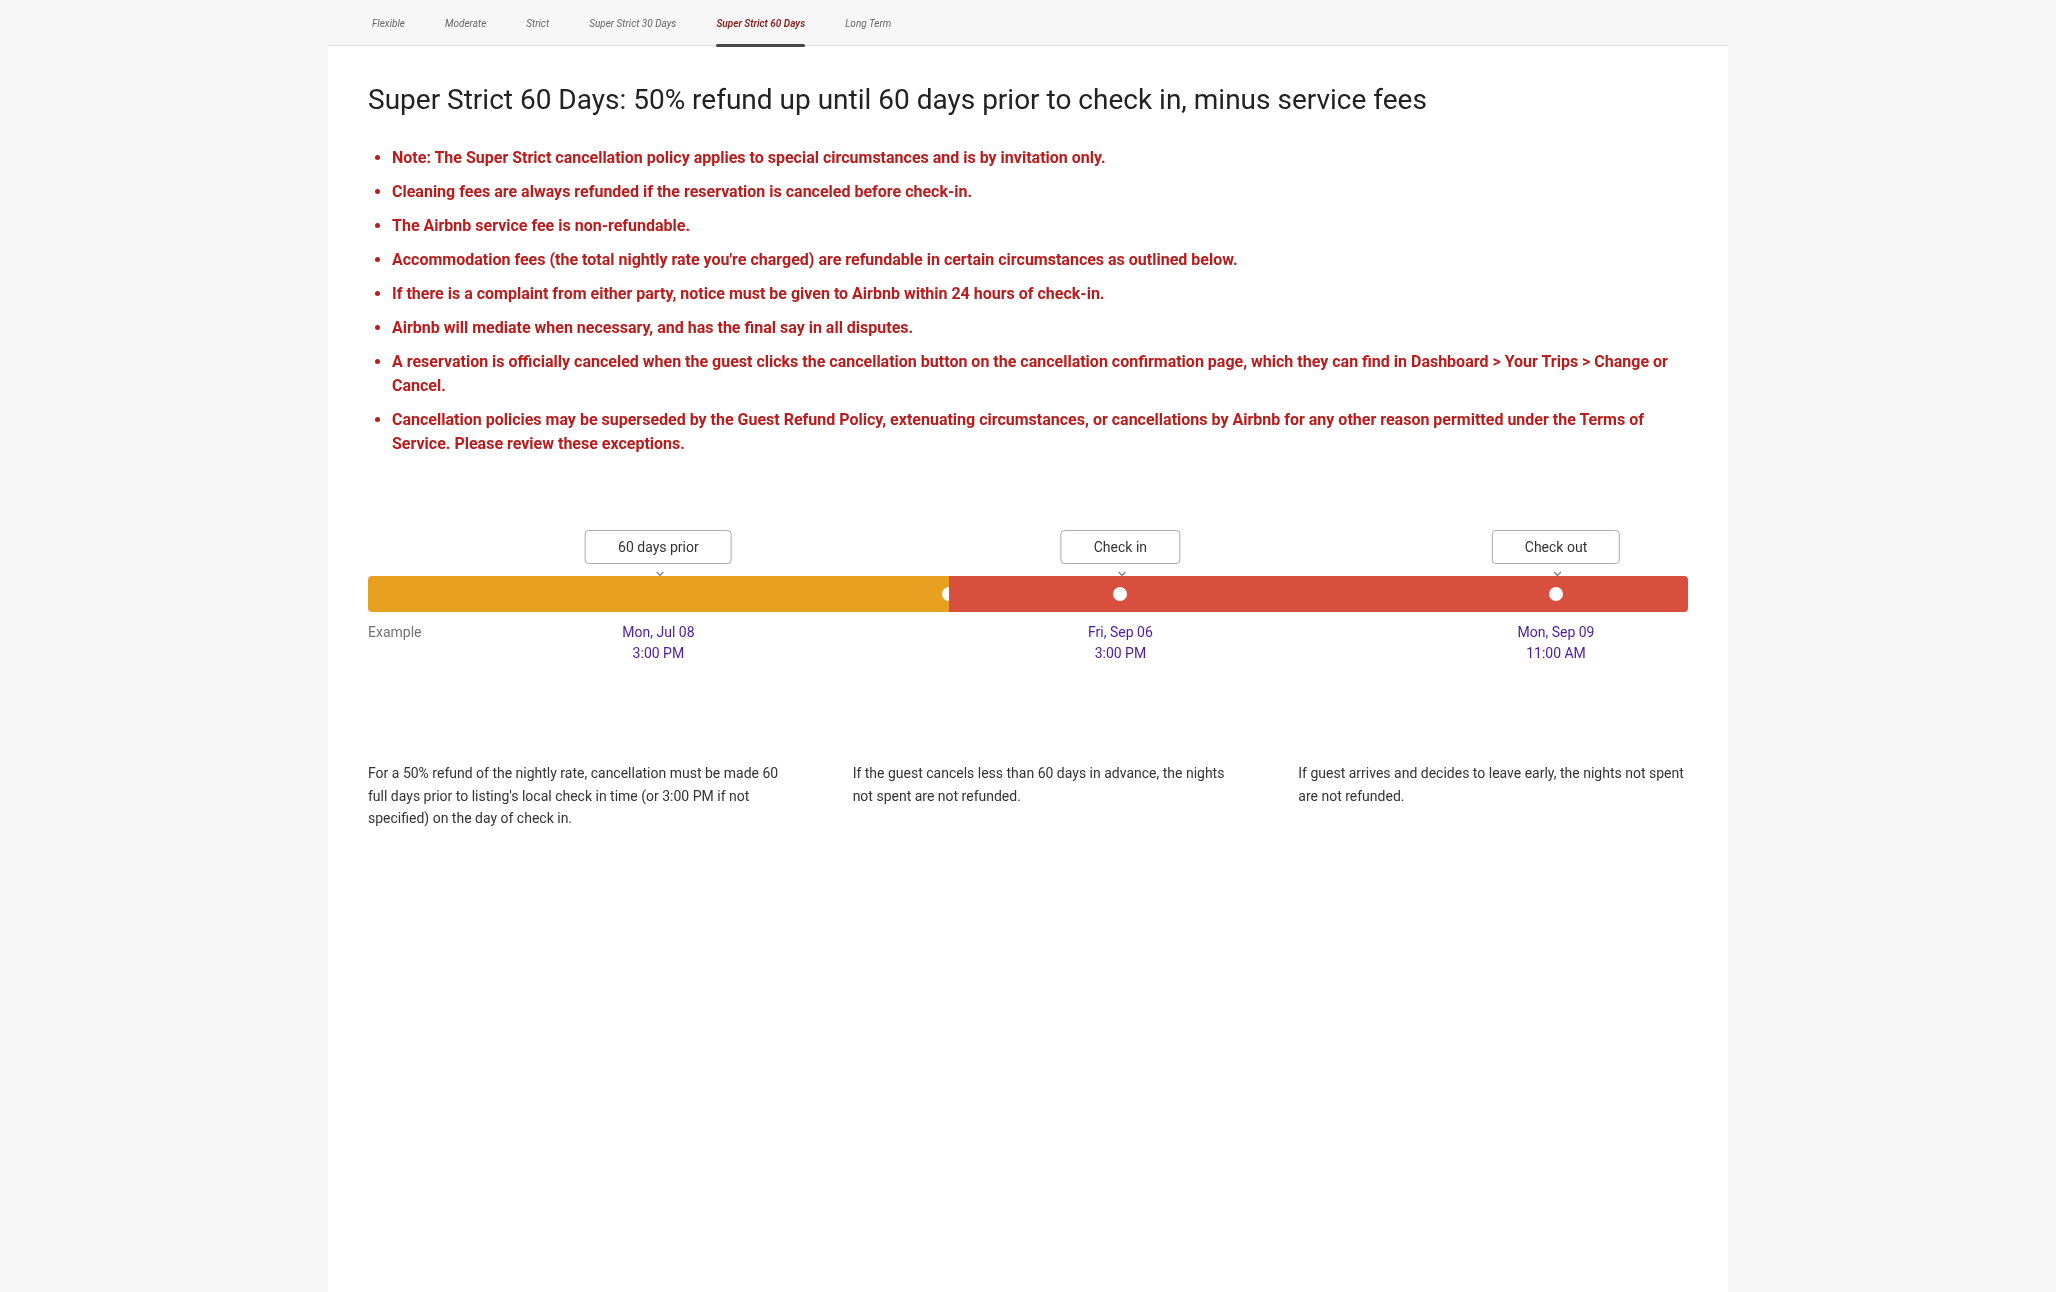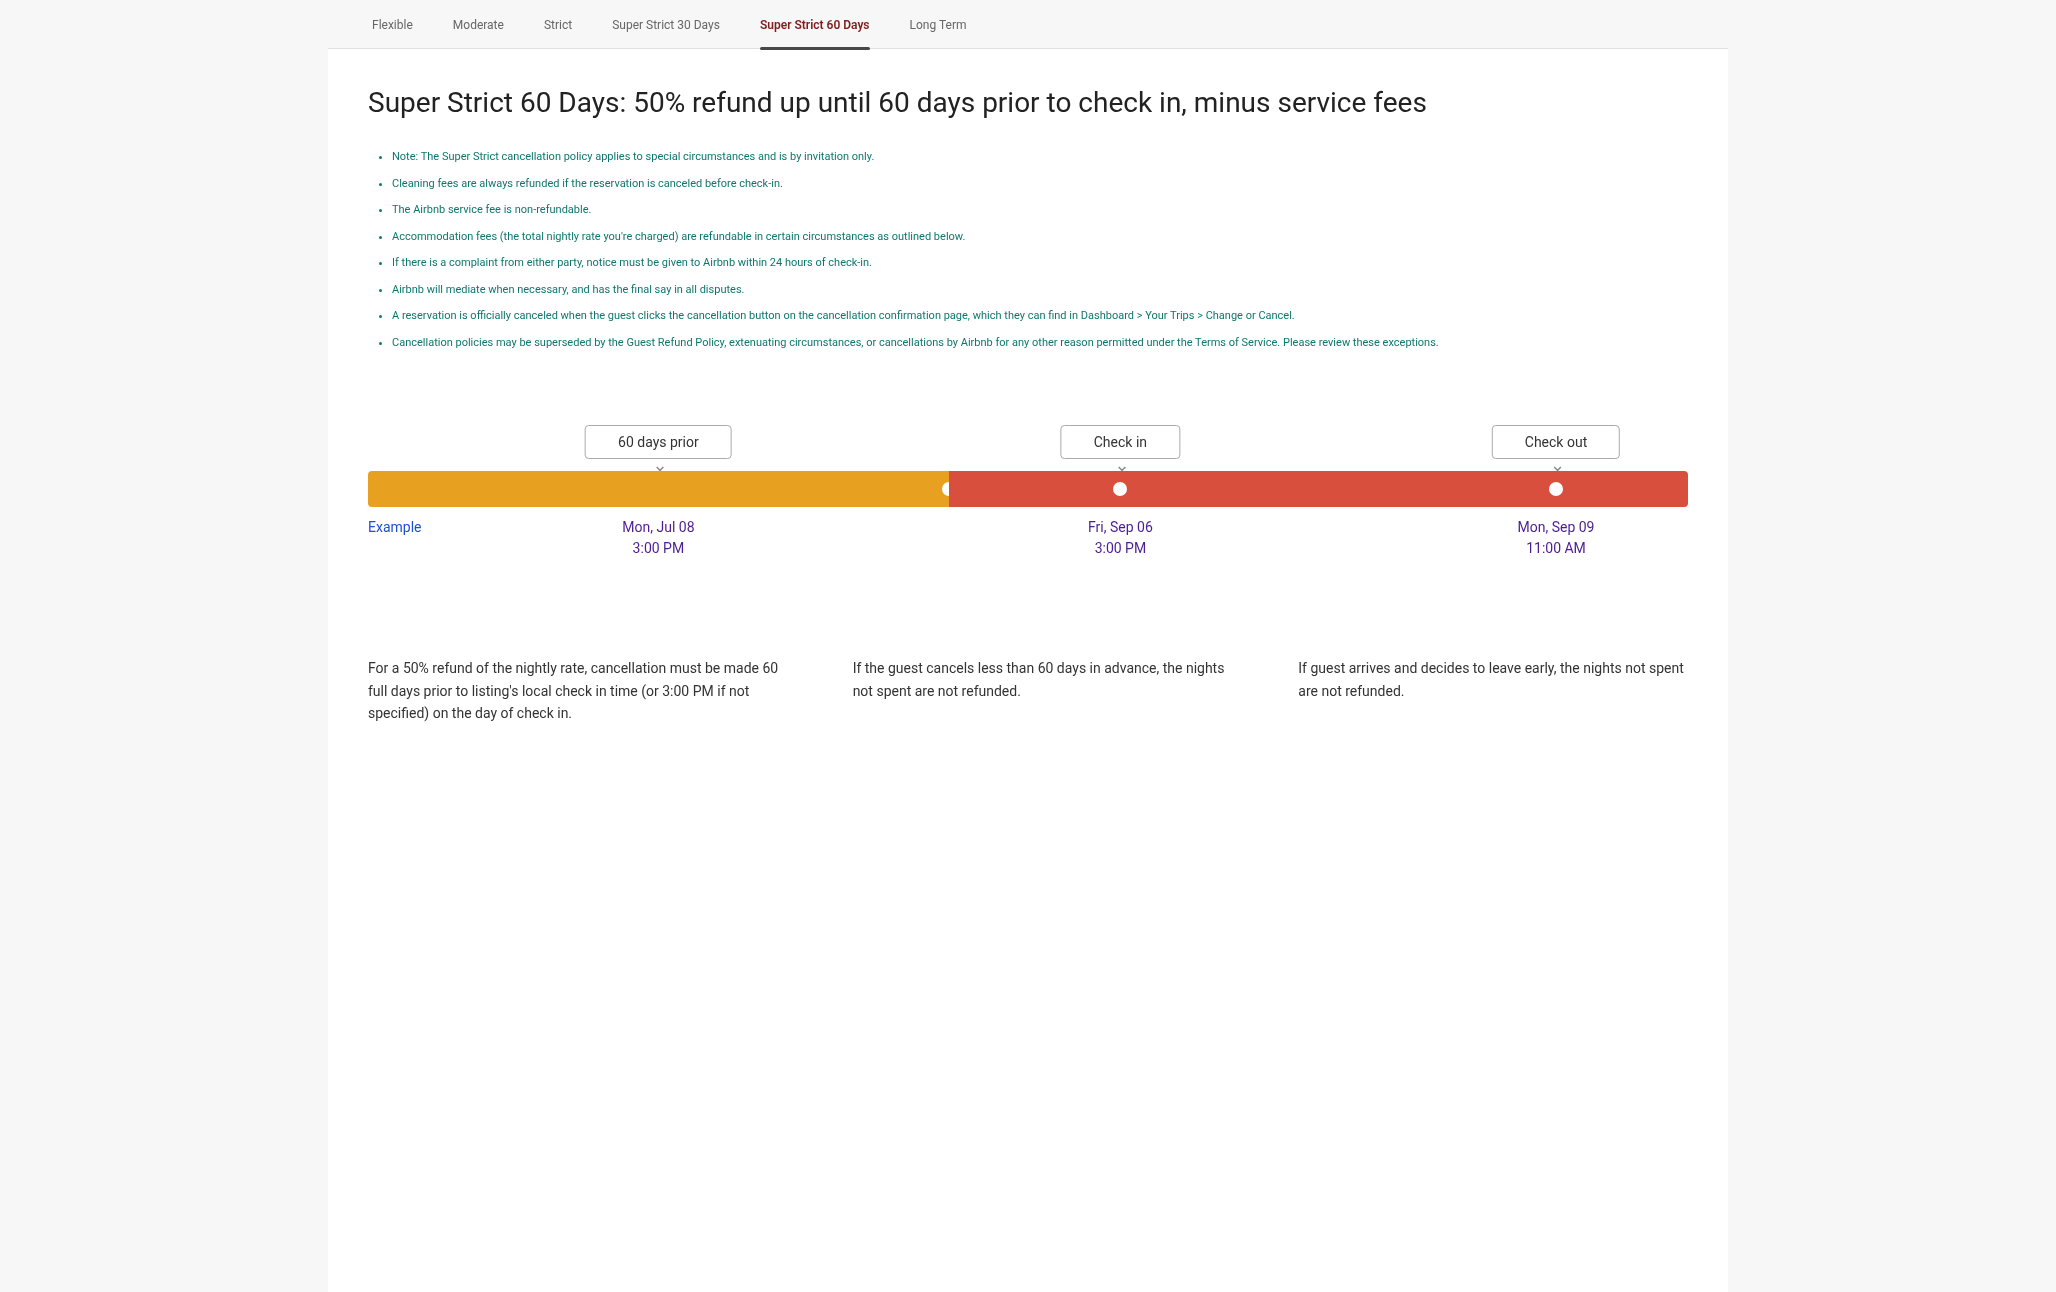--- a/index.html
+++ b/index.html
@@ -21,25 +21,26 @@
       display: flex;
       align-items: flex-end;
       padding: 0 24px;
       border-bottom: 1px solid #e0e0e0;
       background: #f7f7f7;
       gap: 0;
     }
     .tab-item {
       padding: 18px 20px 16px;
       cursor: pointer;
-      font-size: 12px;
+      font-size: 10px;
       color: #666;
       position: relative;
       white-space: nowrap;
       text-decoration: none;
+      font-style: italic;
     }
     .tab-item.active {
       color: #7f1d1d;
       font-weight: 600;
     }
     .tab-item.active::after {
       content: '';
       display: block;
       position: absolute;
       bottom: -2px;
@@ -63,23 +64,24 @@
       line-height: 1.3;
     }
 
     .policy-list {
       list-style: disc;
       padding-left: 24px;
       margin-bottom: 40px;
     }
     .policy-list li {
       margin-bottom: 10px;
-      color: #0f766e;
+      color: #b91c1c;
       line-height: 1.5;
-      font-size: 11px;
+      font-size: 16px;
+      font-weight: bold;
     }
 
     
     .timeline-section {
       margin-top: 20px;
     }
 
     .timeline-label-box {
       border: 1px solid #aaa;
       border-radius: 4px;
@@ -155,21 +157,21 @@
       position: absolute;
       text-align: center;
       font-size: 14px;
       color: #4c1d95;
       line-height: 1.5;
     }
     .date-col-example {
       left: 0;
       top: 0;
       font-size: 14px;
-      color: #1d4ed8;
+      color: #737373;
     }
     .date-col-60days {
       left: 22%;
       transform: translateX(-50%);
     }
     .date-col-checkin {
       left: 57%;
       transform: translateX(-50%);
     }
     .date-col-checkout {

